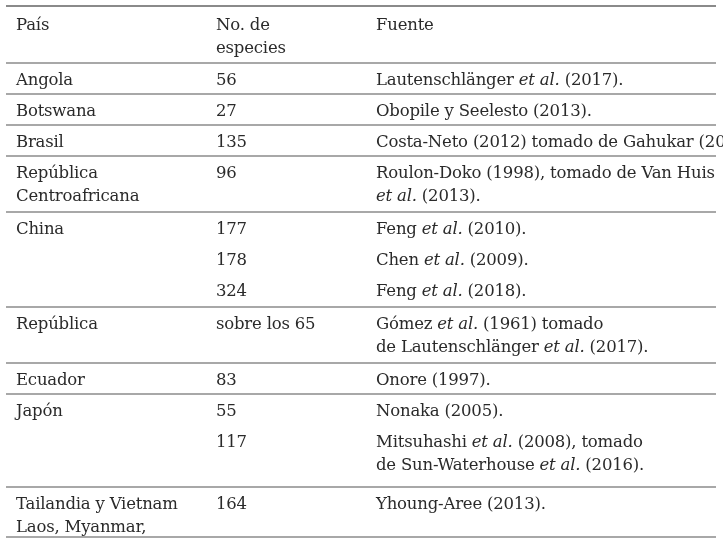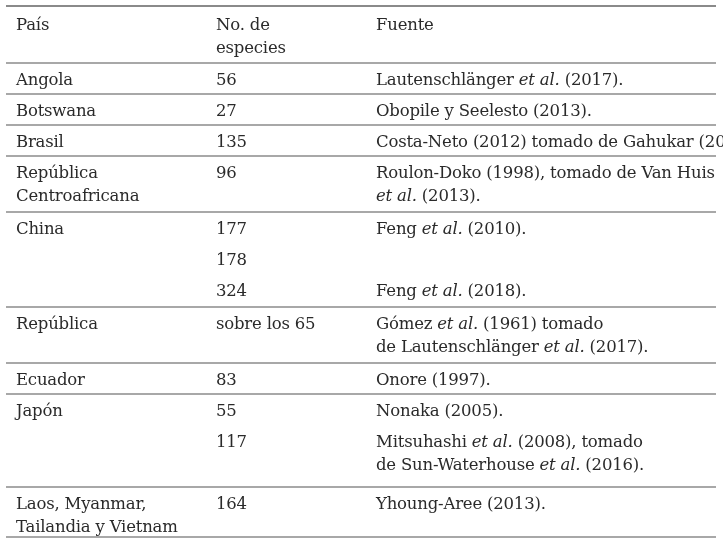--- a/index.html
+++ b/index.html
@@ -88,20 +88,23 @@
         </div>
         <div style="position: absolute; left: 0px; right: 0px; top: -1px;">
           <div class="sub" style="height: 31px;">
             <div class="cell c2">177</div>
             <div class="cell c3">
               <div>Feng <em>et al.</em> (2010).</div>
             </div>
           </div>
           <div class="sub" style="height: 31px;">
             <div class="cell c2">178</div>
+            <div class="cell c3">
+              <div>Chen <em>et al.</em> (2009).</div>
+            </div>
           </div>
           <div class="sub" style="height: 31px;">
             <div class="cell c2">324</div>
             <div class="cell c3">
               <div>Feng <em>et al.</em> (2018).</div>
             </div>
           </div>
         </div>
       </div>
       <div class="row" style="height: 54px;">
@@ -146,22 +149,22 @@
             <div class="cell c2">117</div>
             <div class="cell c3">
               <div>Mitsuhashi <em>et al.</em> (2008), tomado</div>
               <div>de Sun-Waterhouse <em>et al.</em> (2016).</div>
             </div>
           </div>
         </div>
       </div>
       <div class="row" style="height: 48px;">
         <div class="cell c1" style="top: 4px;">
+          <div>Tailandia y Vietnam</div>
           <div>Laos, Myanmar,</div>
-          <div>Tailandia y Vietnam</div>
         </div>
         <div style="position: absolute; left: 0px; right: 0px; top: -1px;">
           <div class="sub" style="height: 31px;">
             <div class="cell c2">164</div>
             <div class="cell c3">
               <div>Yhoung-Aree (2013).</div>
             </div>
           </div>
         </div>
       </div>

